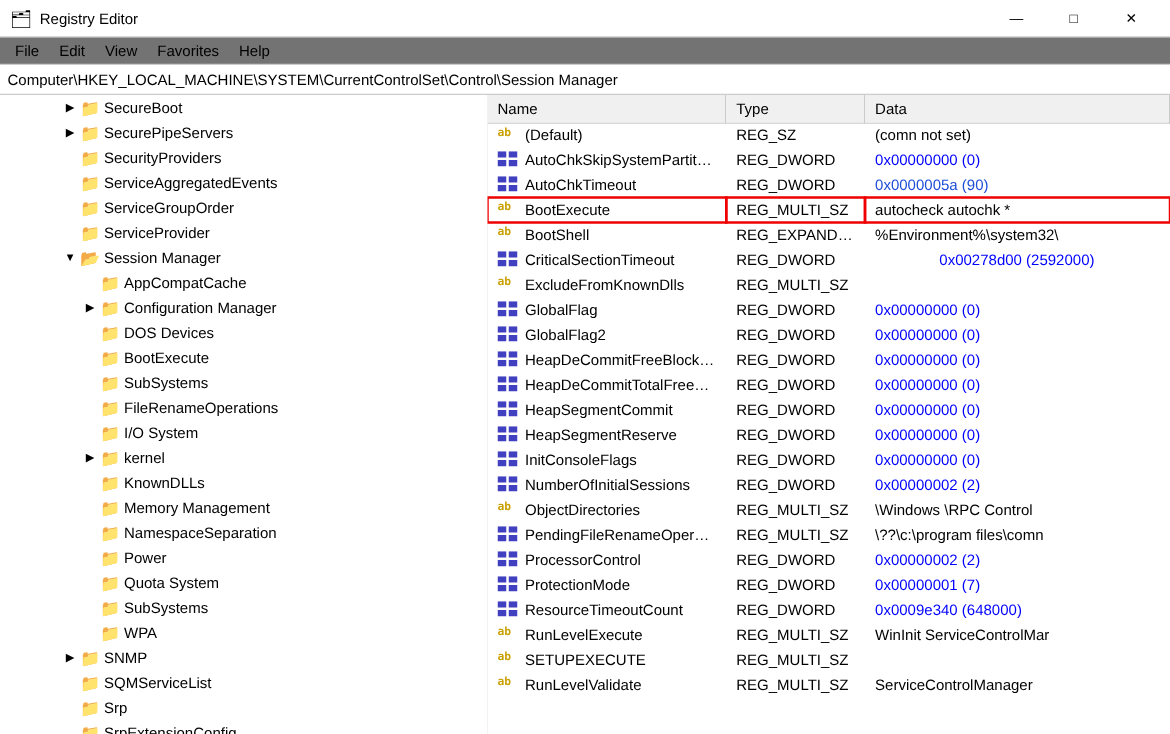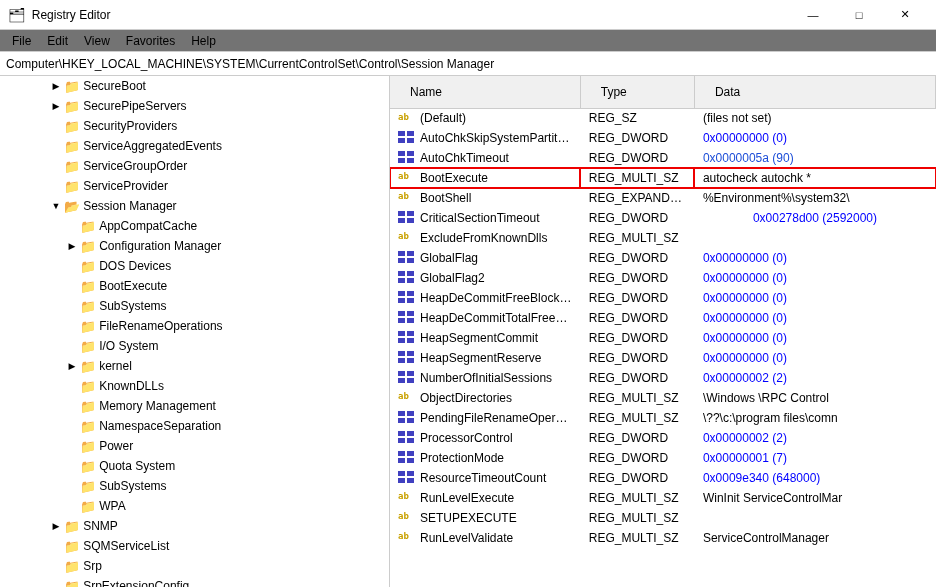--- a/index.html
+++ b/index.html
@@ -101,22 +101,22 @@
     .values-table {
       width: 100%;
       border-collapse: collapse;
       font-size: 12px;
     }
     .values-table th {
       background: #f0f0f0;
       border-bottom: 1px solid #ccc;
       border-right: 1px solid #ccc;
       text-align: left;
-      padding: 2px 20px;
-      height: 32px;
+      padding: 2px 8px;
+      height: 22px;
       font-weight: normal;
       position: sticky;
       top: 0;
       z-index: 1;
     }
     .values-table td {
       padding: 1px 8px;
       height: 20px;
       border-right: 1px solid transparent;
       white-space: nowrap;
@@ -331,21 +331,21 @@
         <tr>
           <th class="col-name">Name</th>
           <th class="col-type">Type</th>
           <th class="col-data">Data</th>
         </tr>
       </thead>
       <tbody id="values-tbody">
       <tr>
             <td class="col-name"><span style="display: inline-block; width: 18px; height: 14px; margin-right: 4px; vertical-align: middle; font-size: 9px; font-weight: bold; font-family: monospace; color: rgb(200, 160, 0);">ab</span><span>(Default)</span></td>
             <td class="col-type">REG_SZ</td>
-            <td class="col-data">(files not set)</td>
+            <td class="col-data">(comn not set)</td>
           </tr>
           <tr>
             <td class="col-name"><span style="display: inline-block; width: 18px; height: 14px; margin-right: 4px; vertical-align: middle; font-size: 9px; font-weight: bold; font-family: monospace; color: rgb(64, 64, 192);"><svg width="16" height="13" viewBox="0 0 16 13">
                   <rect x="0" y="0" width="7" height="5" fill="#4040c0" rx="0"></rect>
                   <rect x="0" y="7" width="7" height="5" fill="#4040c0" rx="0"></rect>
                   <rect x="9" y="0" width="7" height="5" fill="#4040c0" rx="0"></rect>
                   <rect x="9" y="7" width="7" height="5" fill="#4040c0" rx="0"></rect>
                 </svg></span><span>AutoChkSkipSystemPartition</span></td>
             <td class="col-type">REG_DWORD</td>
             <td class="col-data" style="color: rgb(0, 0, 255);">0x00000000 (0)</td>
@@ -435,20 +435,30 @@
             <td class="col-type">REG_DWORD</td>
             <td class="col-data" style="color: rgb(0, 0, 255);">0x00000000 (0)</td>
           </tr>
           <tr>
             <td class="col-name"><span style="display: inline-block; width: 18px; height: 14px; margin-right: 4px; vertical-align: middle; font-size: 9px; font-weight: bold; font-family: monospace; color: rgb(64, 64, 192);"><svg width="16" height="13" viewBox="0 0 16 13">
                   <rect x="0" y="0" width="7" height="5" fill="#4040c0" rx="0"></rect>
                   <rect x="0" y="7" width="7" height="5" fill="#4040c0" rx="0"></rect>
                   <rect x="9" y="0" width="7" height="5" fill="#4040c0" rx="0"></rect>
                   <rect x="9" y="7" width="7" height="5" fill="#4040c0" rx="0"></rect>
                 </svg></span><span>HeapSegmentReserve</span></td>
+            <td class="col-type">REG_DWORD</td>
+            <td class="col-data" style="color: rgb(0, 0, 255);">0x00000000 (0)</td>
+          </tr>
+          <tr>
+            <td class="col-name"><span style="display: inline-block; width: 18px; height: 14px; margin-right: 4px; vertical-align: middle; font-size: 9px; font-weight: bold; font-family: monospace; color: rgb(64, 64, 192);"><svg width="16" height="13" viewBox="0 0 16 13">
+                  <rect x="0" y="0" width="7" height="5" fill="#4040c0" rx="0"></rect>
+                  <rect x="0" y="7" width="7" height="5" fill="#4040c0" rx="0"></rect>
+                  <rect x="9" y="0" width="7" height="5" fill="#4040c0" rx="0"></rect>
+                  <rect x="9" y="7" width="7" height="5" fill="#4040c0" rx="0"></rect>
+                </svg></span><span>InitConsoleFlags</span></td>
             <td class="col-type">REG_DWORD</td>
             <td class="col-data" style="color: rgb(0, 0, 255);">0x00000000 (0)</td>
           </tr>
           <tr>
             <td class="col-name"><span style="display: inline-block; width: 18px; height: 14px; margin-right: 4px; vertical-align: middle; font-size: 9px; font-weight: bold; font-family: monospace; color: rgb(64, 64, 192);"><svg width="16" height="13" viewBox="0 0 16 13">
                   <rect x="0" y="0" width="7" height="5" fill="#4040c0" rx="0"></rect>
                   <rect x="0" y="7" width="7" height="5" fill="#4040c0" rx="0"></rect>
                   <rect x="9" y="0" width="7" height="5" fill="#4040c0" rx="0"></rect>
                   <rect x="9" y="7" width="7" height="5" fill="#4040c0" rx="0"></rect>
                 </svg></span><span>NumberOfInitialSessions</span></td>

